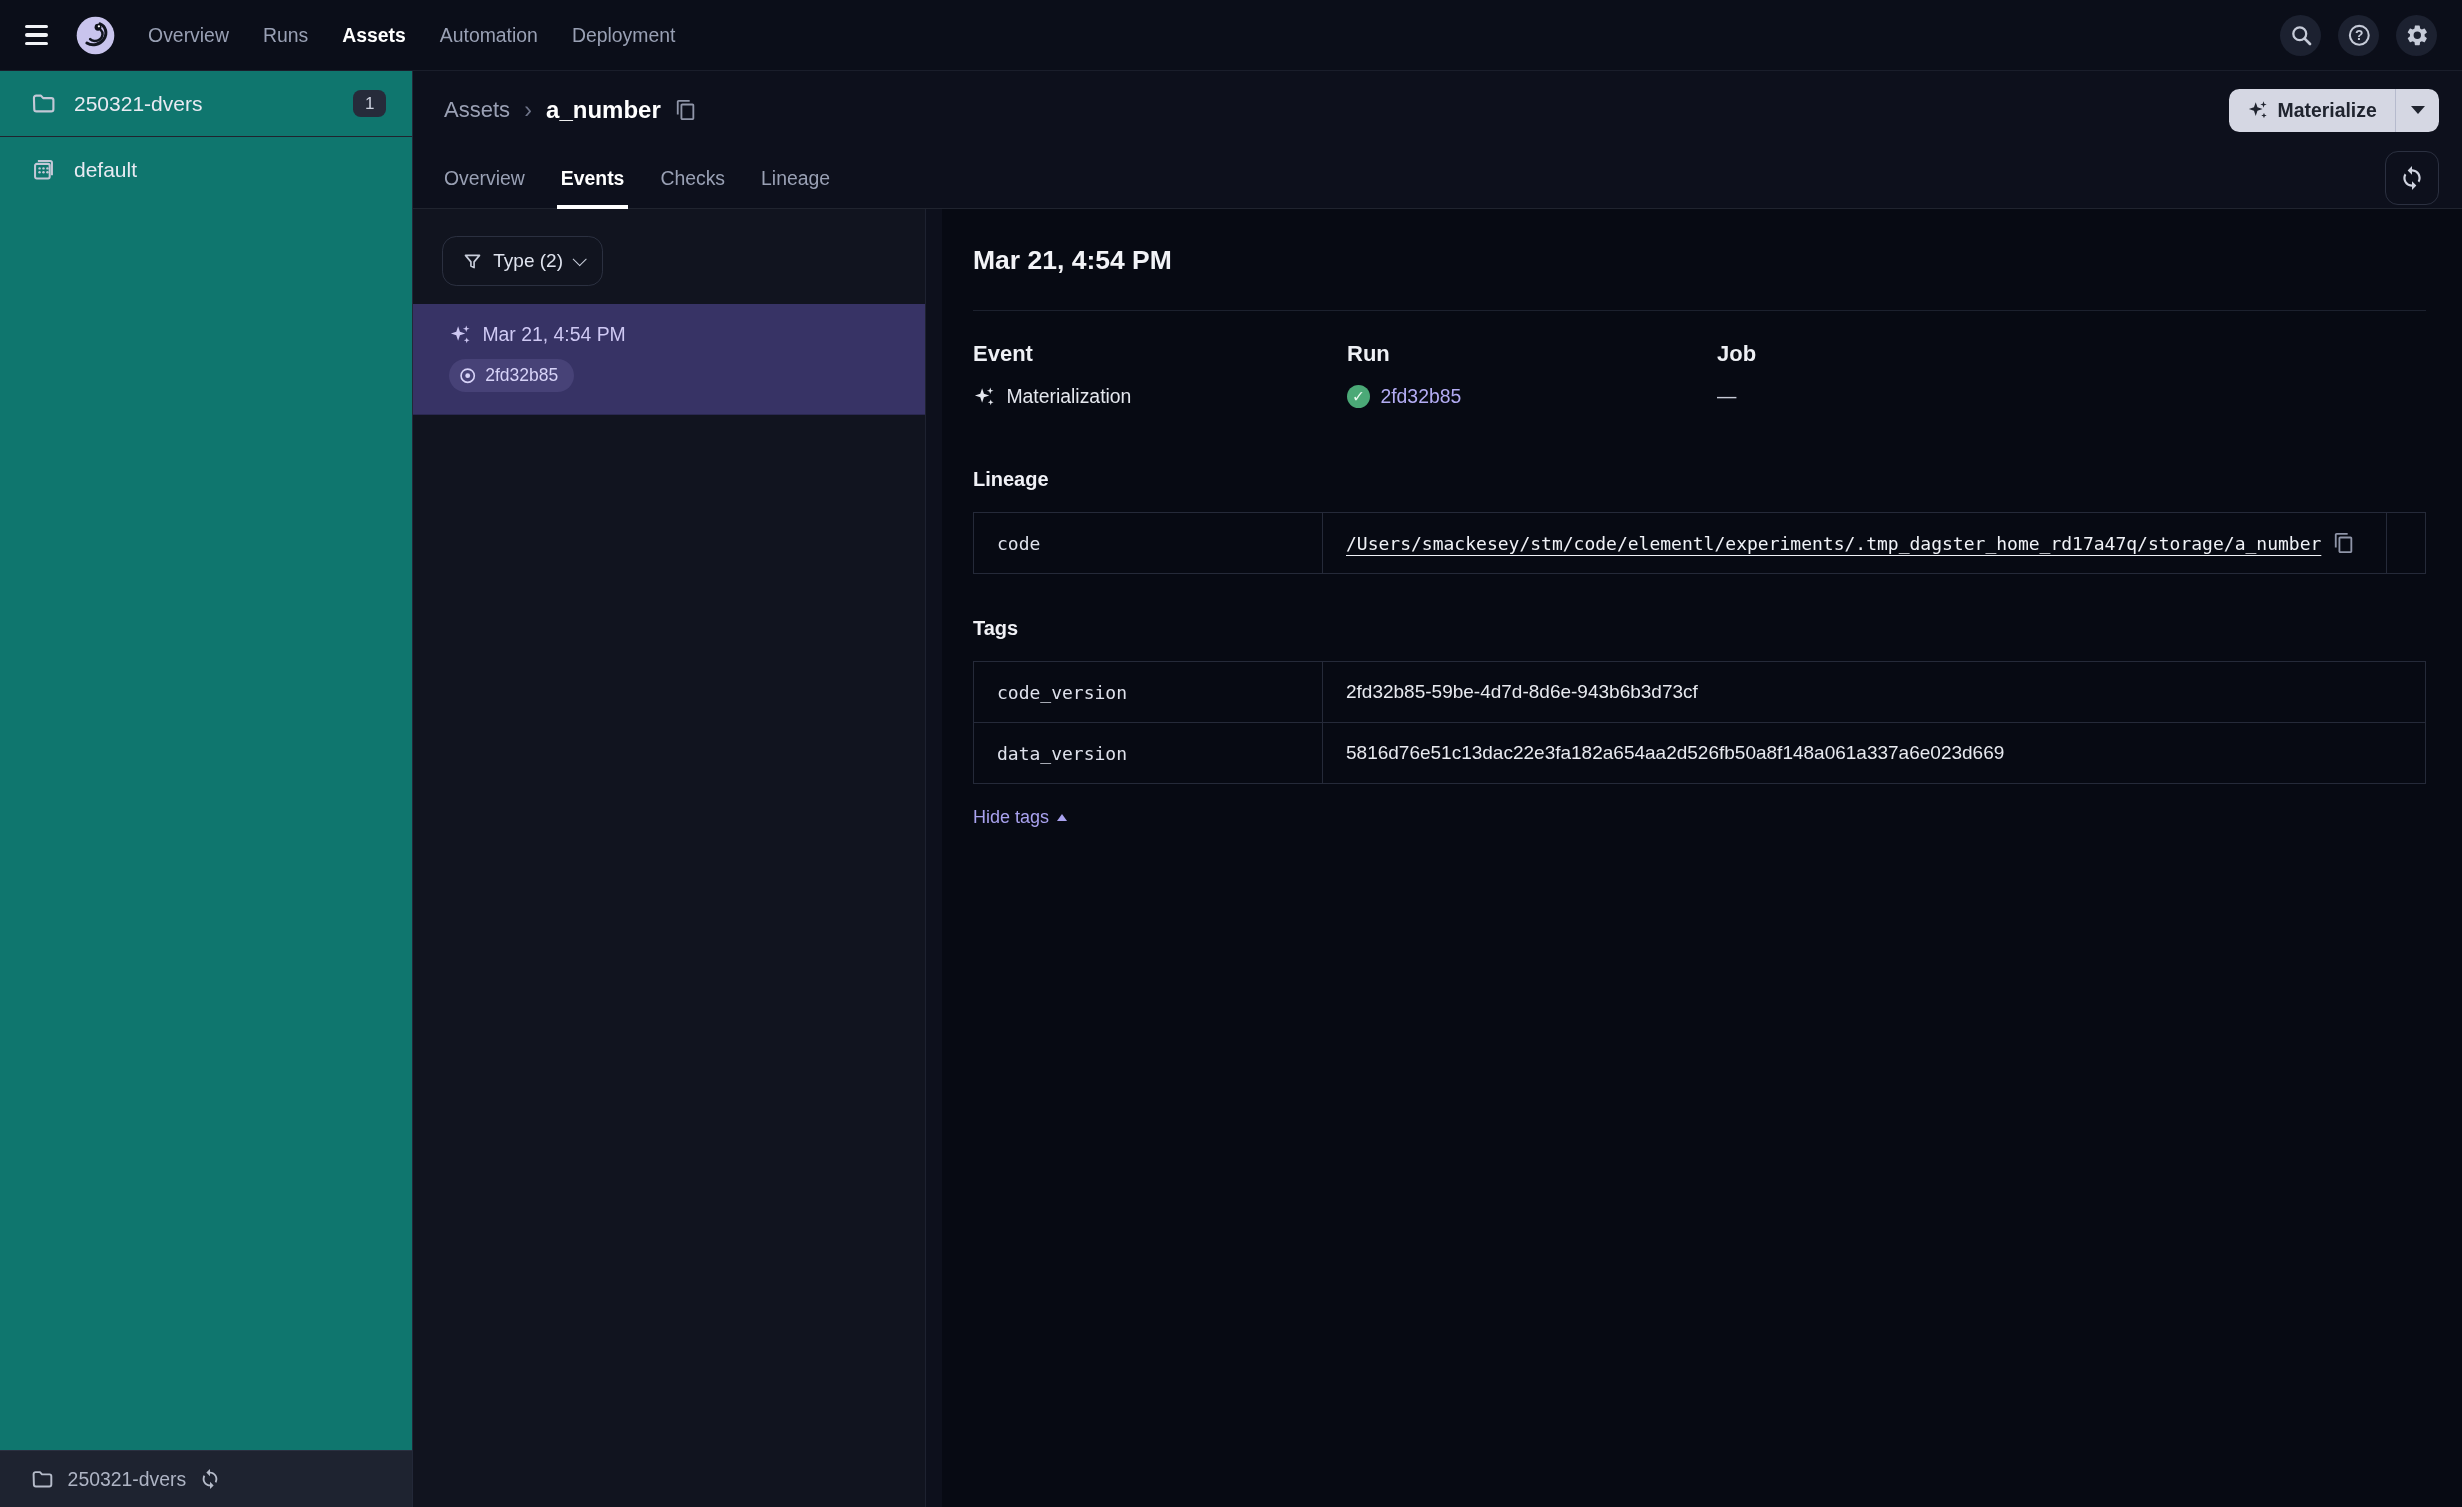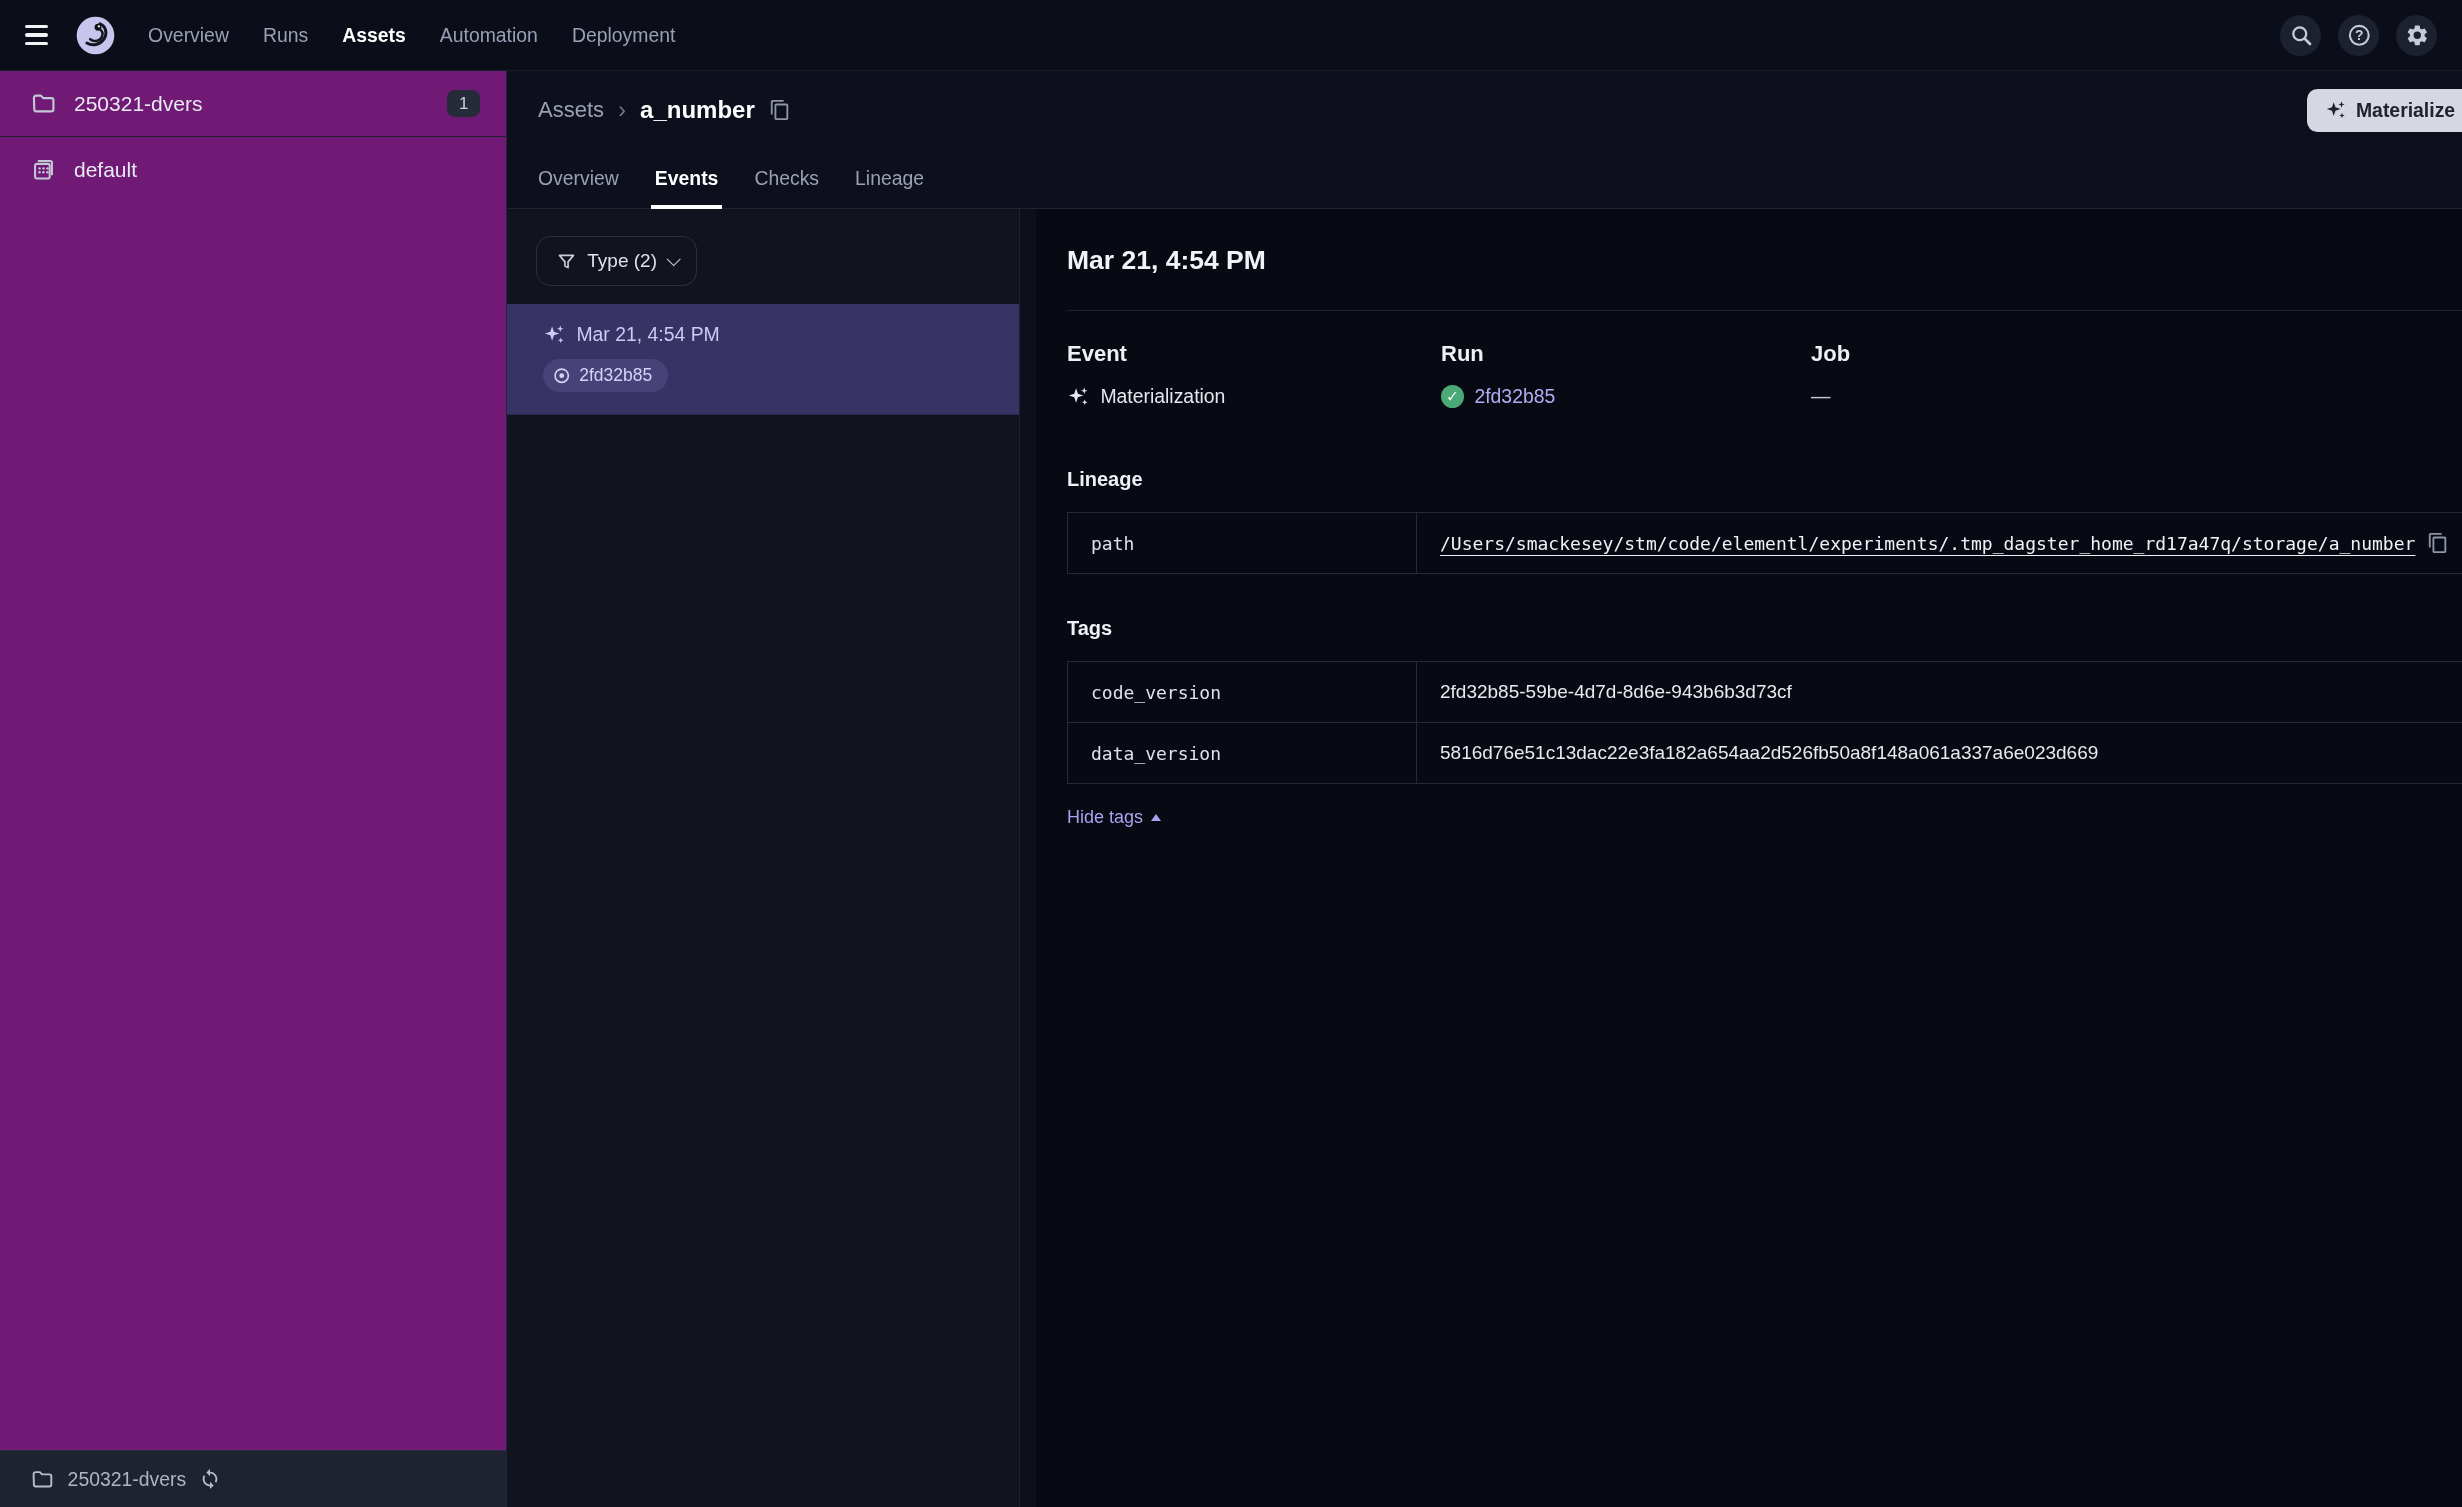--- a/index.html
+++ b/index.html
@@ -29,21 +29,21 @@
     width:41px; height:41px; border-radius:50%; background:#1c2130;
     display:flex; align-items:center; justify-content:center; color:#c6cbd8; cursor:pointer;
   }
   .icon-btn svg { width:24.6px; height:24.6px; }
 
   
   .app { display:flex; height:1436px; }
 
   
   .sidebar {
-    width:507px; flex:none; background:#701a75; border-right:1.3px solid #232838;
+    width:413px; flex:none; background:#0f766e; border-right:1.3px solid #232838;
     display:flex; flex-direction:column;
   }
   .side-item {
     height:65px; display:flex; align-items:center; gap:17px;
     padding:0 26px 0 30px; cursor:pointer; font-size:21px; color:#e8eaf2;
   }
   .side-item svg { width:27px; height:27px; color:#c3c8d6; flex:none; }
   .side-item .grow { flex:1; }
   .count-badge {
     background:#262b3a; color:#ccd1de; font-size:17px;
@@ -366,21 +366,21 @@
             <div class="col-value">
                 <span class="job-dash">—</span>
               </div>
           </div>
         </div>
 
         <div class="section">
           <div class="section-title">Lineage</div>
           <div class="kv-table">
             <div class="kv-row">
-              <div class="kv-key mono">path</div>
+              <div class="kv-key mono">code</div>
               <div class="kv-value">
                 <span class="path-link mono">/Users/smackesey/stm/code/elementl/experiments/.tmp_dagster_home_rd17a47q/storage/a_number</span>
                 <span class="copy-btn">
                   <svg viewBox="0 0 24 24">
                     <path fill="currentColor" d="M16 1H4c-1.1 0-2 .9-2 2v14h2V3h12V1zm3 4H8c-1.1 0-2 .9-2 2v14c0 1.1.9 2 2 2h11c1.1 0 2-.9 2-2V7c0-1.1-.9-2-2-2zm0 16H8V7h11v14z"></path>
                   </svg>
                 </span>
               </div>
               <div class="kv-action"></div>
             </div>

